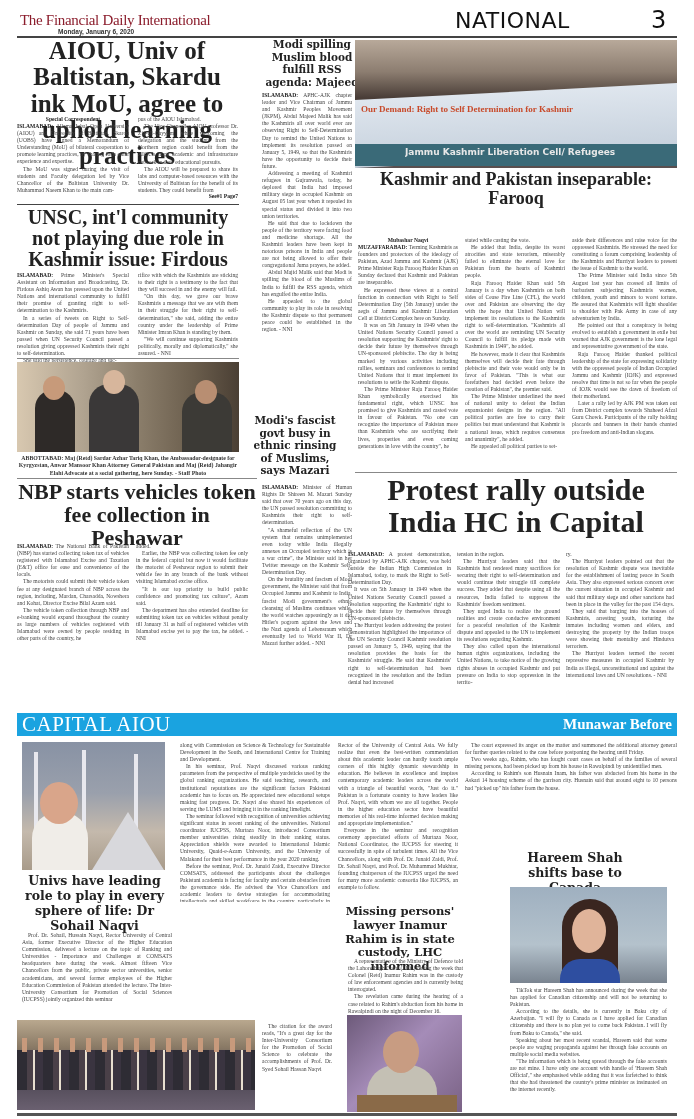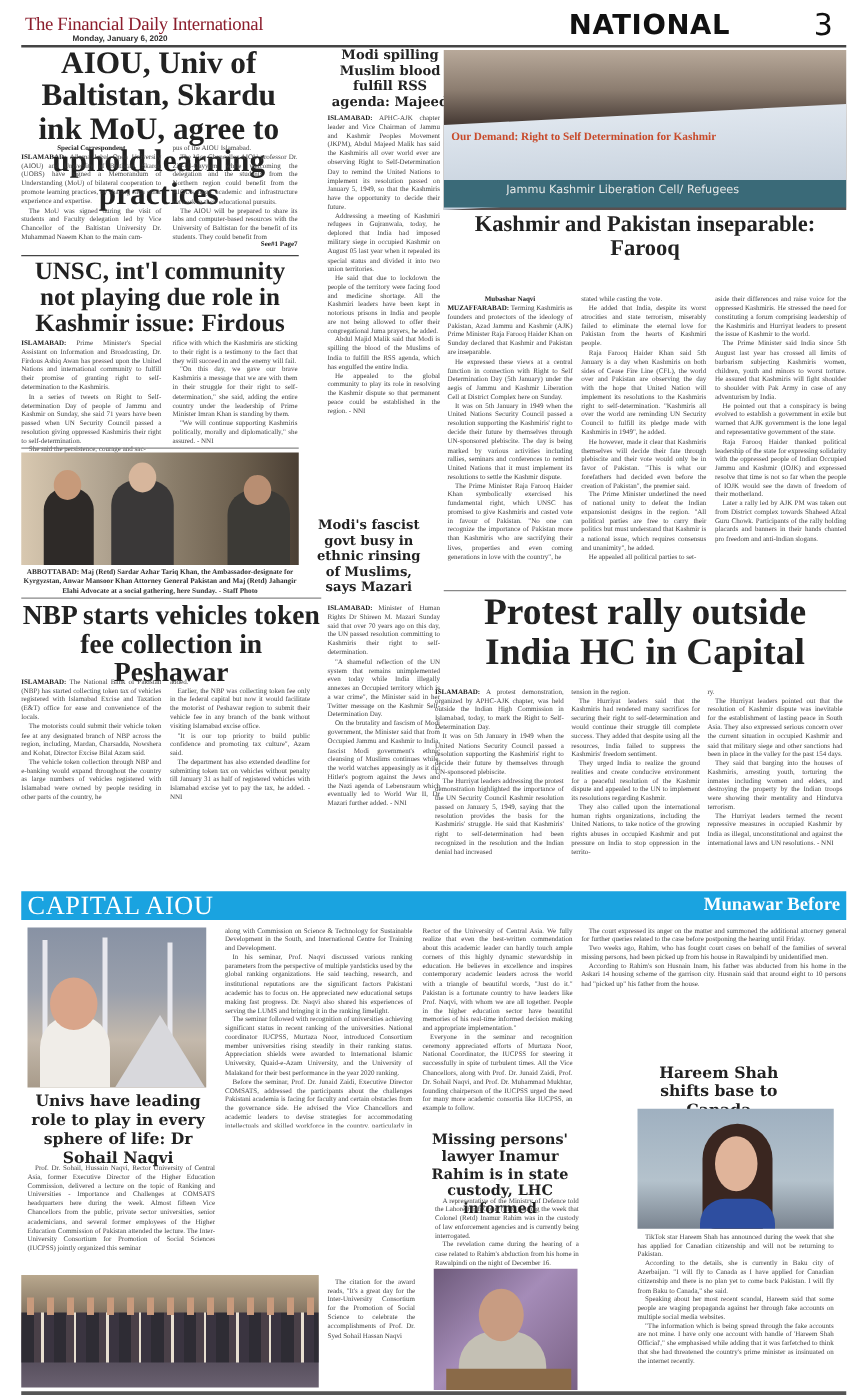--- a/index.html
+++ b/index.html
@@ -1,21 +1,21 @@
 <!DOCTYPE html>
 <html><head>
 <meta charset="utf-8">
 <style>
 *{box-sizing:border-box;margin:0;padding:0;}
 html,body{width:694px;height:1119px;background:#fff;overflow:hidden;}
 body{position:relative;font-family:"Liberation Serif",serif;color:#222;}
 .abs{position:absolute;}
 .masthead{left:20px;top:12px;font-size:15px;color:#8b1d2c;font-family:"Liberation Serif",serif;letter-spacing:-0.3px;}
 .dateline{left:58px;top:28px;font-size:6.5px;font-weight:bold;font-family:"Liberation Sans",sans-serif;color:#333;}
-.section{left:455px;top:8px;font-size:22px;font-family:"DejaVu Sans",sans-serif;font-weight:bold;color:#111;letter-spacing:0.5px;}
+.section{left:455px;top:8px;font-size:22px;font-family:"DejaVu Sans",sans-serif;font-weight:normal;color:#111;letter-spacing:0.5px;}
 .pagenum{left:651px;top:6px;font-size:24px;font-family:"DejaVu Sans",sans-serif;color:#111;}
 .rule{background:#444;height:2px;}
 .hl{font-family:"Liberation Serif",serif;font-weight:bold;color:#222;text-align:center;line-height:1.05;}
 .hl-sub{font-family:"DejaVu Serif",serif;font-weight:bold;color:#222;text-align:center;line-height:1.2;}
 .txt{font-size:5.6px;line-height:7.1px;text-align:justify;color:#444;font-family:"Liberation Serif",serif;}
 .txt p{text-indent:6px;}
 .txt b{color:#222;}
 .byline{font-size:5.6px;font-weight:bold;text-align:center;color:#222;}
 .photo{overflow:hidden;}
 .caption{font-size:5.8px;font-weight:bold;text-align:center;line-height:7.3px;color:#333;}
@@ -97,21 +97,21 @@
 <div class="abs txt" style="left:262px;top:484px;width:90px;">
   <p style="text-indent:0"><b>ISLAMABAD:</b> <span>Minister of Human Rights Dr Shireen M. Mazari Sunday said that over 70 years ago on this day, the UN passed resolution committing to Kashmiris their right to self-determination.</span></p>
   <p>"A shameful reflection of the UN system that remains unimplemented even today while India illegally annexes an Occupied territory which is a war crime", the Minister said in her Twitter message on the Kashmir Self-Determination Day.</p>
   <p>On the brutality and fascism of Modi government, the Minister said that from Occupied Jammu and Kashmir to India, fascist Modi government's ethnic cleansing of Muslims continues while, the world watches appeasingly as it did Hitler's pogrom against the Jews and the Nazi agenda of Lebensraum which eventually led to World War II, Dr Mazari further added. - NNI</p>
 </div>
 
 <div class="abs photo" style="left:355px;top:40px;width:322px;height:128px;background:linear-gradient(180deg,#b8a99a 0%,#8c7d70 25%,#4a3e38 45%,#3a302c 60%,#5a5050 100%);">
   <div class="abs" style="left:0;top:60px;width:322px;height:68px;background:linear-gradient(180deg,#dfe6ee,#c5d0dc);transform:skewY(-3deg);transform-origin:left;"></div>
   <div class="abs" style="left:6px;top:64px;width:310px;font-size:9px;color:#c84a2a;font-family:Liberation Serif, serif;font-weight:bold;white-space:nowrap;overflow:hidden;">Our Demand: Right to Self Determination for Kashmir</div>
   <div class="abs" style="left:0;top:104px;width:322px;height:22px;background:#3a6a78;"></div>
-  <div class="abs" style="left:50px;top:107px;width:270px;font-size:9px;color:#e8e8e8;font-family:'DejaVu Sans',sans-serif;font-weight:normal;white-space:nowrap;overflow:hidden;">Jammu Kashmir Liberation Cell/ Refugees</div>
+  <div class="abs" style="left:50px;top:107px;width:270px;font-size:9px;color:#e8e8e8;font-family:'DejaVu Sans',sans-serif;font-weight:bold;white-space:nowrap;overflow:hidden;">Jammu Kashmir Liberation Cell/ Refugees</div>
 </div>
 
 <div class="abs hl" style="left:355px;top:170px;width:322px;font-size:18px;">Kashmir and Pakistan inseparable: Farooq</div>
 <div class="abs byline" style="left:358px;top:237px;width:100px;">Mubashar Naqvi</div>
 <div class="abs txt" style="left:358px;top:244px;width:100px;">
   <p style="text-indent:0"><b>MUZAFFARABAD:</b> <span>Terming Kashmiris as founders and protectors of the ideology of Pakistan, Azad Jammu and Kashmir (AJK) Prime Minister Raja Farooq Haider Khan on Sunday declared that Kashmir and Pakistan are inseparable.</span></p>
   <p>He expressed these views at a central function in connection with Right to Self Determination Day (5th January) under the aegis of Jammu and Kashmir Liberation Cell at District Complex here on Sunday.</p>
   <p>It was on 5th January in 1949 when the United Nations Security Council passed a resolution supporting the Kashmiris' right to decide their future by themselves through UN-sponsored plebiscite. The day is being marked by various activities including rallies, seminars and conferences to remind United Nations that it must implement its resolutions to settle the Kashmir dispute.</p>
   <p>The Prime Minister Raja Farooq Haider Khan symbolically exercised his fundamental right, which UNSC has promised to give Kashmiris and casted vote in favour of Pakistan. "No one can recognize the importance of Pakistan more than Kashmiris who are sacrifying their lives, properties and even coming generations in love with the country", he</p>
 </div>

